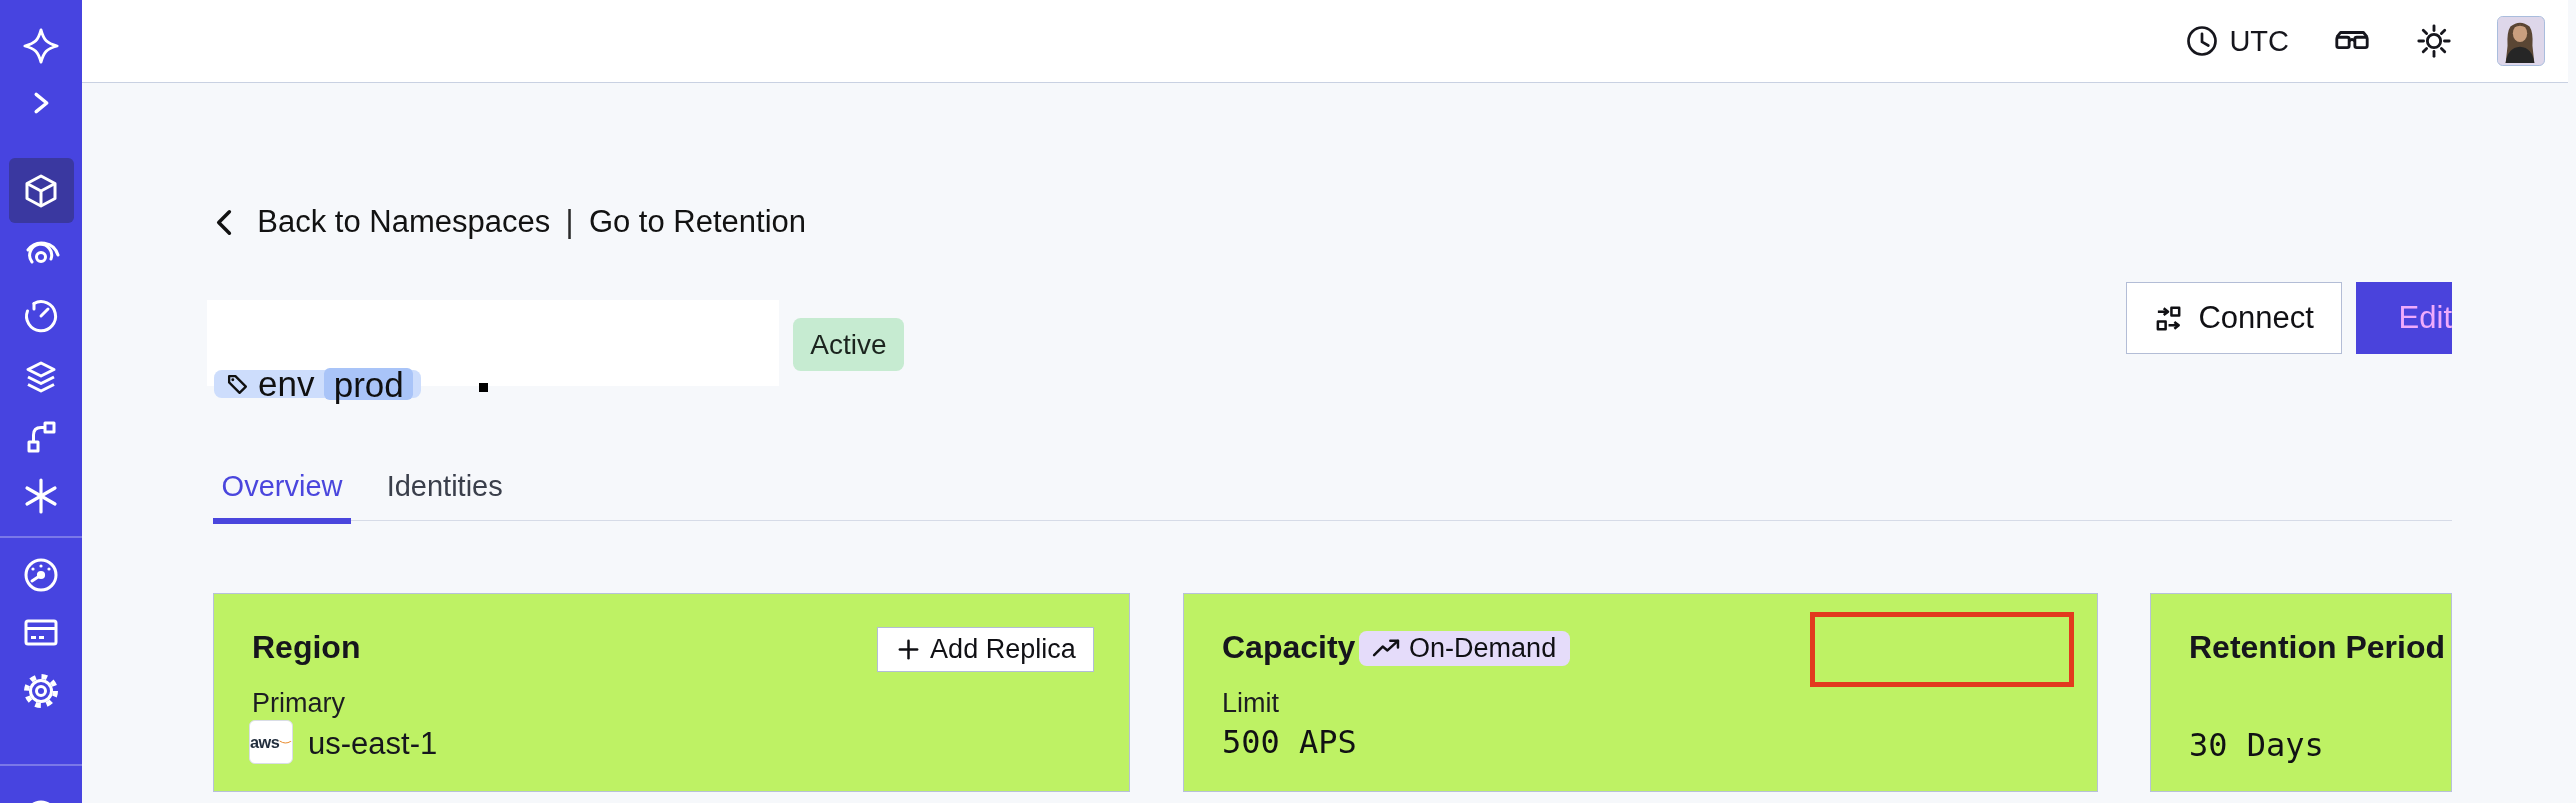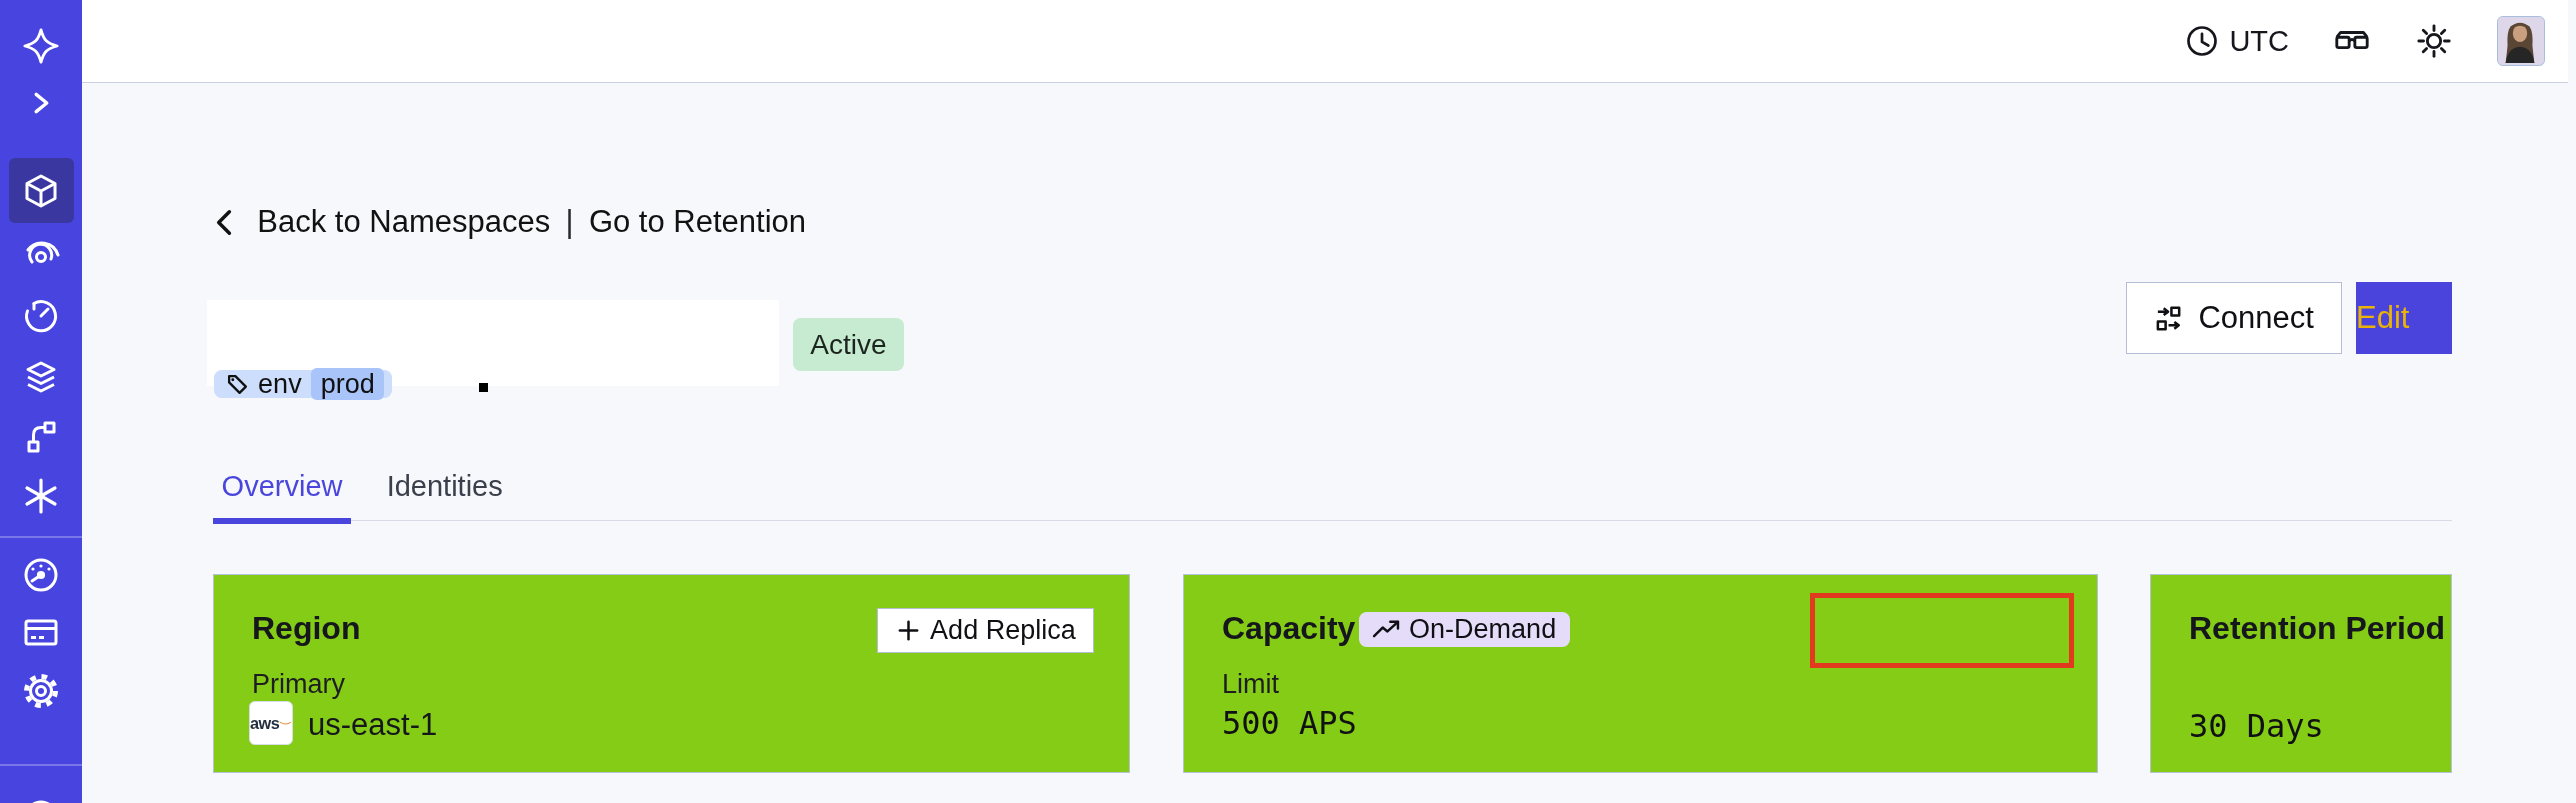--- a/index.html
+++ b/index.html
@@ -26,34 +26,34 @@
   .breadcrumb { position:absolute; left:209px; top:201px; height:42px; display:flex; align-items:center; gap:15.3px;
                 font-size:31px; font-weight:500; color:#121212; }
   .breadcrumb .sep { font-weight:400; color:#2a2a2a; }
   .crumb-link { cursor:pointer; }
   .title-redaction { position:absolute; left:207px; top:300px; width:572px; height:86px; background:#ffffff; }
   .title-dot { position:absolute; left:479px; top:383px; width:8.6px; height:8.6px; background:#000; }
   .status-badge { position:absolute; left:793px; top:318px; height:53px; padding:0 17.3px; border-radius:7.7px;
                   background:#c6ebd1; color:#1b241e; font-size:28px; font-weight:500;
                   display:inline-flex; align-items:center; }
   .tag-chip { position:absolute; left:214px; top:370px; height:28px; border-radius:7.7px; background:#cdddfc;
-              display:inline-flex; align-items:center; gap:9.6px; padding:0 7.7px 0 11.5px; font-size:27px; color:#101010; }
+              display:inline-flex; align-items:center; gap:9.6px; padding:0 7.7px 0 11.5px; font-size:35px; color:#101010; }
   .tag-inner { background:#a9c4f8; border-radius:5.8px; padding:1.9px 9.6px; line-height:29px; }
   .btn-connect { position:absolute; left:2126px; top:282px; width:216px; height:72px; background:#ffffff;
                  border:1.9px solid #b3bdd6; display:flex; align-items:center; justify-content:center; gap:13.4px;
                  font-size:31px; font-weight:500; color:#101014; cursor:pointer; }
-  .btn-edit { position:absolute; left:2356px; top:282px; width:96px; height:72px; background:#4a43dc; color:#eab308;
-              display:flex; align-items:center; justify-content:flex-start; font-size:31px; font-weight:500; cursor:pointer; }
+  .btn-edit { position:absolute; left:2356px; top:282px; width:96px; height:72px; background:#4a43dc; color:#f0abfc;
+              display:flex; align-items:center; justify-content:flex-end; font-size:31px; font-weight:500; cursor:pointer; }
   
   .tabs { position:absolute; left:213px; top:470px; width:2239px; border-bottom:1.9px solid #d6dbe7; display:flex; gap:27px; }
   .tab { position:relative; padding:0 8.6px 17.3px; font-size:29px; font-weight:500; color:#3a3f4b; cursor:pointer; }
   .tab.active { color:#4a46dd; }
   .tab.active::after { content:""; position:absolute; left:0; right:0; bottom:-3.8px; height:5.8px; background:#4a46dd; }
   
-  .card { position:absolute; top:574px; height:199px; background:#84cc16; border:1.9px solid #b7c1d9; }
+  .card { position:absolute; top:593px; height:199px; background:#bef264; border:1.9px solid #b7c1d9; }
   .card-title { position:absolute; left:38px; top:35px; font-size:32px; font-weight:600; color:#16161d; white-space:nowrap; }
   .card-label { position:absolute; left:38px; font-size:27px; color:#1d1d22; }
   .mono-value { position:absolute; left:38px; font-family:"DejaVu Sans Mono", monospace; font-size:32px; color:#111114; white-space:nowrap; }
   .card-btn { position:absolute; height:45px; background:#ffffff; border:1.9px solid #b3bdd6;
               display:flex; align-items:center; justify-content:center; gap:9.6px; padding:0 17.3px;
               font-size:27px; font-weight:500; color:#101014; cursor:pointer; white-space:nowrap; }
   .ondemand-badge { position:absolute; left:175px; top:37px; height:35px; border-radius:7.7px; background:#e5dcfa;
                     display:inline-flex; align-items:center; gap:7.7px; padding:0 13.4px; font-size:27px; color:#101014; white-space:nowrap; }
   .red-annotation { position:absolute; left:626px; top:18px; width:264px; height:75px; border:5.8px solid #e23a1e; }
   .aws-chip { position:absolute; left:35px; top:126px; width:44px; height:44px; background:#fff; border:1.9px solid #d9dde6;

